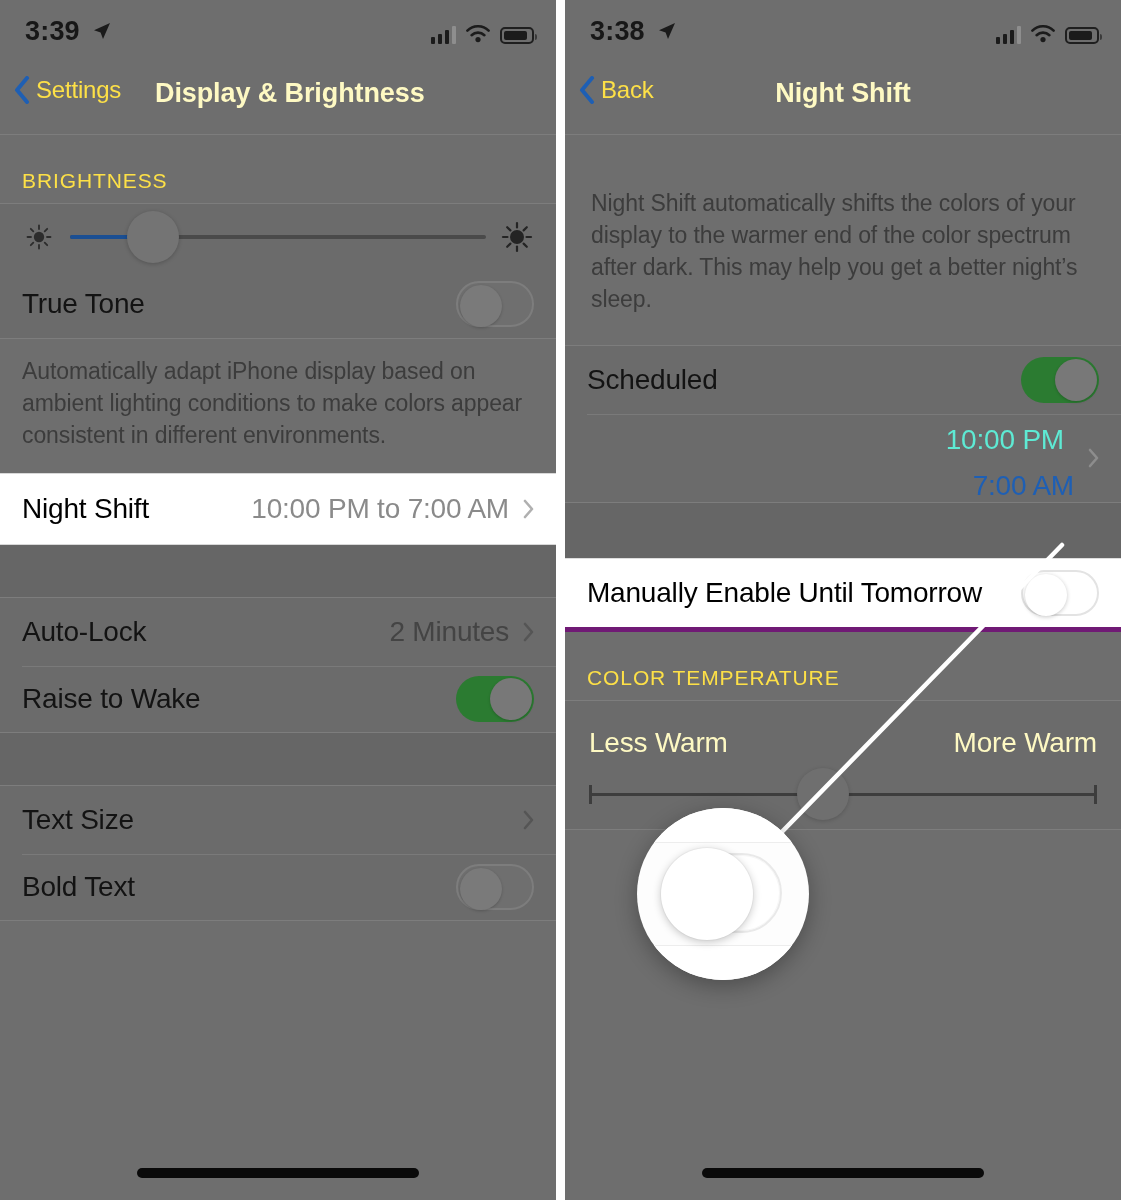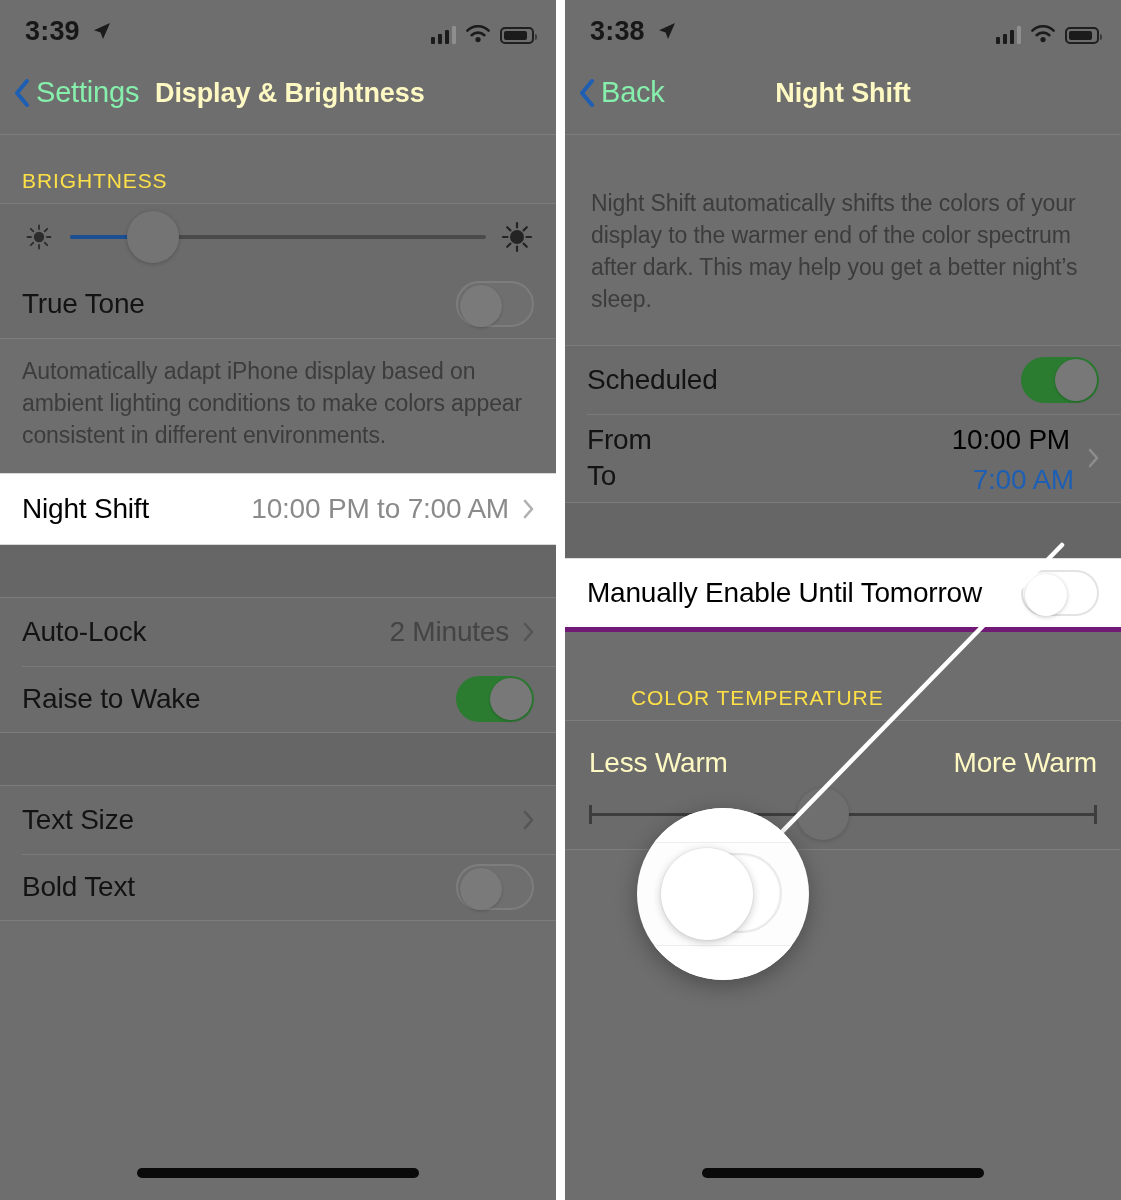--- a/index.html
+++ b/index.html
@@ -32,21 +32,21 @@
   .bars i:nth-child(4){height:18px;background:#8e8e8e;}
   .wifi{width:26px;height:19px;position:relative;}
   .batt{width:34px;height:17px;border:2px solid #1f1f1f;border-radius:5px;position:relative;padding:2px;box-sizing:border-box;}
   .batt span{display:block;height:100%;width:88%;background:#1b1b1b;border-radius:2px;}
   .batt:after{content:"";position:absolute;right:-5px;top:5px;width:2.5px;height:6px;background:#3b3b3b;border-radius:0 2px 2px 0;}
 
   
   .navbar{position:relative;height:72px;border-bottom:1px solid #7d7d7d;}
   .nav-back{position:absolute;left:14px;top:14px;display:flex;align-items:center;gap:6px;}
   .chev-back{width:16px;height:28px;}
-  .nav-back-label{font-size:29px;color:#86efac;letter-spacing:-.2px;}
+  .nav-back-label{font-size:24px;color:#fde047;letter-spacing:-.2px;}
   .nav-title{position:absolute;left:0;right:0;top:16px;text-align:center;font-size:27px;font-weight:700;color:#fef9c3;letter-spacing:-.1px;}
   #phone-left .nav-title{text-align:left;left:155px;}
 
   
   .gap{background:#666666;}
   .group{background:#6b6b6b;border-top:1px solid #7d7d7d;border-bottom:1px solid #7d7d7d;}
   .row{position:relative;display:flex;align-items:center;padding:0 22px;box-sizing:border-box;}
   .row + .row:before{content:"";position:absolute;left:22px;right:0;top:0;height:1px;background:#7a7a7a;}
   .row-label{font-size:28px;color:#131313;letter-spacing:-.2px;}
   .row-value{margin-left:auto;font-size:28px;color:#444444;letter-spacing:-.2px;}
@@ -314,26 +314,22 @@
       <div class="note" style="padding:52px 24px 30px 26px;">Night Shift automatically shifts the colors of your display to the warmer end of the color spectrum after dark. This may help you get a better night’s sleep.</div>
 
       <div class="group">
         <div class="row" style="height:68px;">
           <span class="row-label">Scheduled</span>
           <span class="switch on">
               <span class="knob"></span>
             </span>
         </div>
         <div class="row" style="height:88px;align-items:stretch;">
-          <div style="display:flex;flex-direction:column;justify-content:center;gap:4px;padding:10px 0;">
-            <span class="row-label" style="line-height:32px;">From</span>
-            <span class="row-label" style="line-height:32px;">To</span>
-          </div>
           <div style="margin-left:auto;display:flex;flex-direction:column;justify-content:center;align-items:flex-end;gap:4px;padding:10px 0;">
-            <span class="row-value" style="color:#000000;line-height:32px;margin:4px;">10:00 PM</span>
+            <span class="row-value" style="color:#5eead4;line-height:32px;margin:10px;">10:00 PM</span>
             <span class="row-value" style="color:#1e5fb4;line-height:32px;margin:0;">7:00 AM</span>
           </div>
           <span class="chev" style="align-self:center;">
             <svg width="11" height="20" viewBox="0 0 11 20">
                 <path d="M2 2 L9 10 L2 18" stroke="#8d8d8d" stroke-width="2.6" fill="none" stroke-linecap="round" stroke-linejoin="round"></path>
               </svg>
           </span>
         </div>
       </div>
 
@@ -341,21 +337,21 @@
 
       <div class="group" style="border-top:1px solid #dedede;border-bottom:5px solid #701a75;">
         <div class="row highlight" style="height:68px;">
           <span class="row-label">Manually Enable Until Tomorrow</span>
           <span class="switch off bright">
               <span class="knob"></span>
             </span>
         </div>
       </div>
 
-      <div class="sec-head" style="padding-top:54px;margin-left:44px;">COLOR TEMPERATURE</div>
+      <div class="sec-head" style="padding-top:34px;">COLOR TEMPERATURE</div>
 
       <div class="group">
         <div class="ct-labels">
           <span>Less Warm</span>
           <span>More Warm</span>
         </div>
         <div class="ct-slider">
           <span class="ct-line"></span>
           <span class="ct-cap l"></span>
           <span class="ct-cap r"></span>

